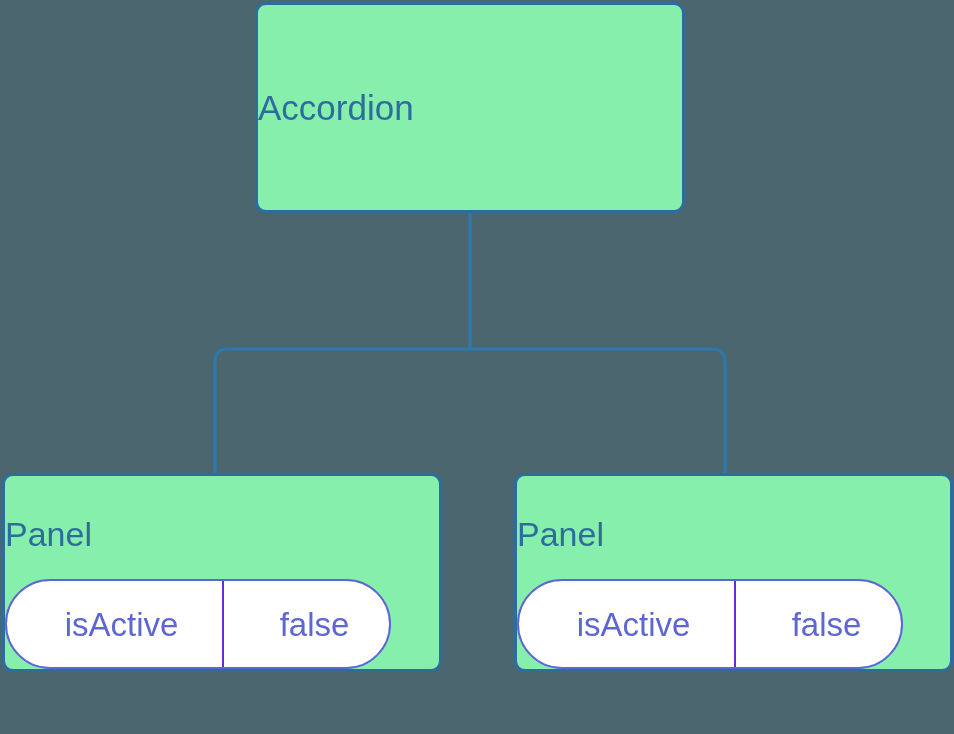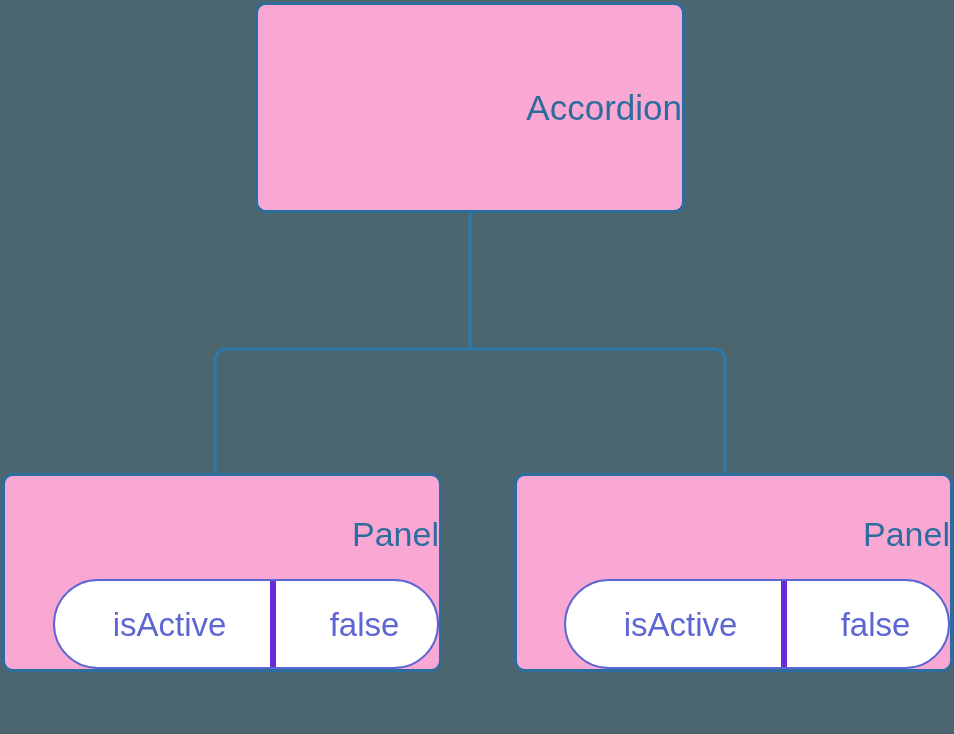--- a/index.html
+++ b/index.html
@@ -29,27 +29,27 @@
     top: 0;
     width: 954px;
     height: 734px;
     z-index: 1;
   }
 
   
   .node {
     position: absolute;
     z-index: 2;
-    background: #f9a8d4;
+    background: #86efac;
     border: 3px solid #2d6d9e;
     border-radius: 11px;
     box-sizing: border-box;
     display: flex;
     flex-direction: column;
-    align-items: flex-end;
+    align-items: flex-start;
   }
 
   .node-title {
     color: #2d6d9e;
     font-size: 34px;
     font-weight: 400;
     line-height: 1;
     white-space: nowrap;
   }
 
@@ -102,21 +102,21 @@
     line-height: 1;
     white-space: nowrap;
     box-sizing: border-box;
   }
   .badge-key {
     width: 215px;
     padding-left: 14px;
   }
   .badge-value {
     width: 167px;
-    border-left: 6px solid #6d28d9;
+    border-left: 2px solid #6d28d9;
     padding-left: 16px;
   }
 </style>
 </head>
 <body>
 
 <div id="canvas">
 
   <svg id="edges" viewBox="0 0 954 734" width="954" height="734">
 

